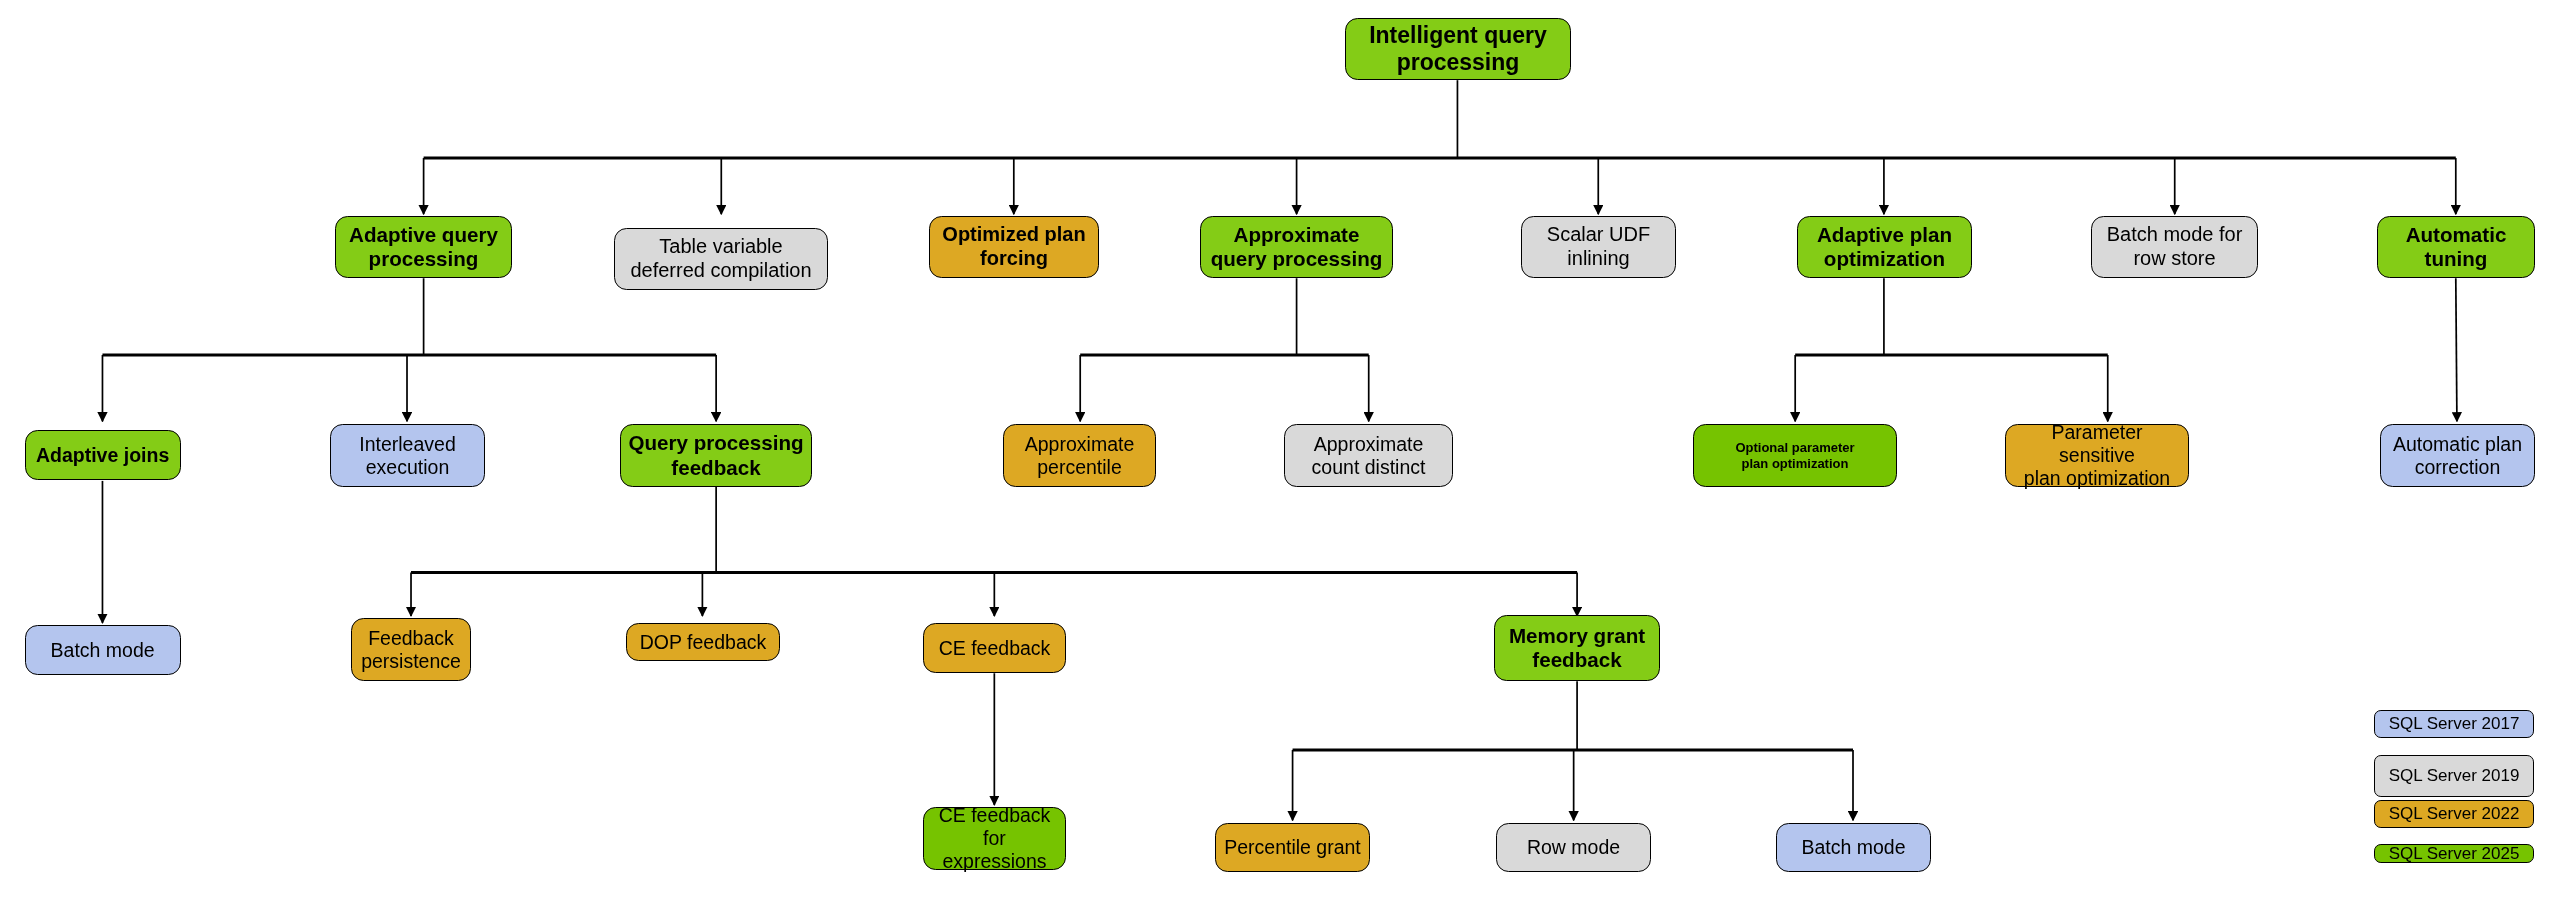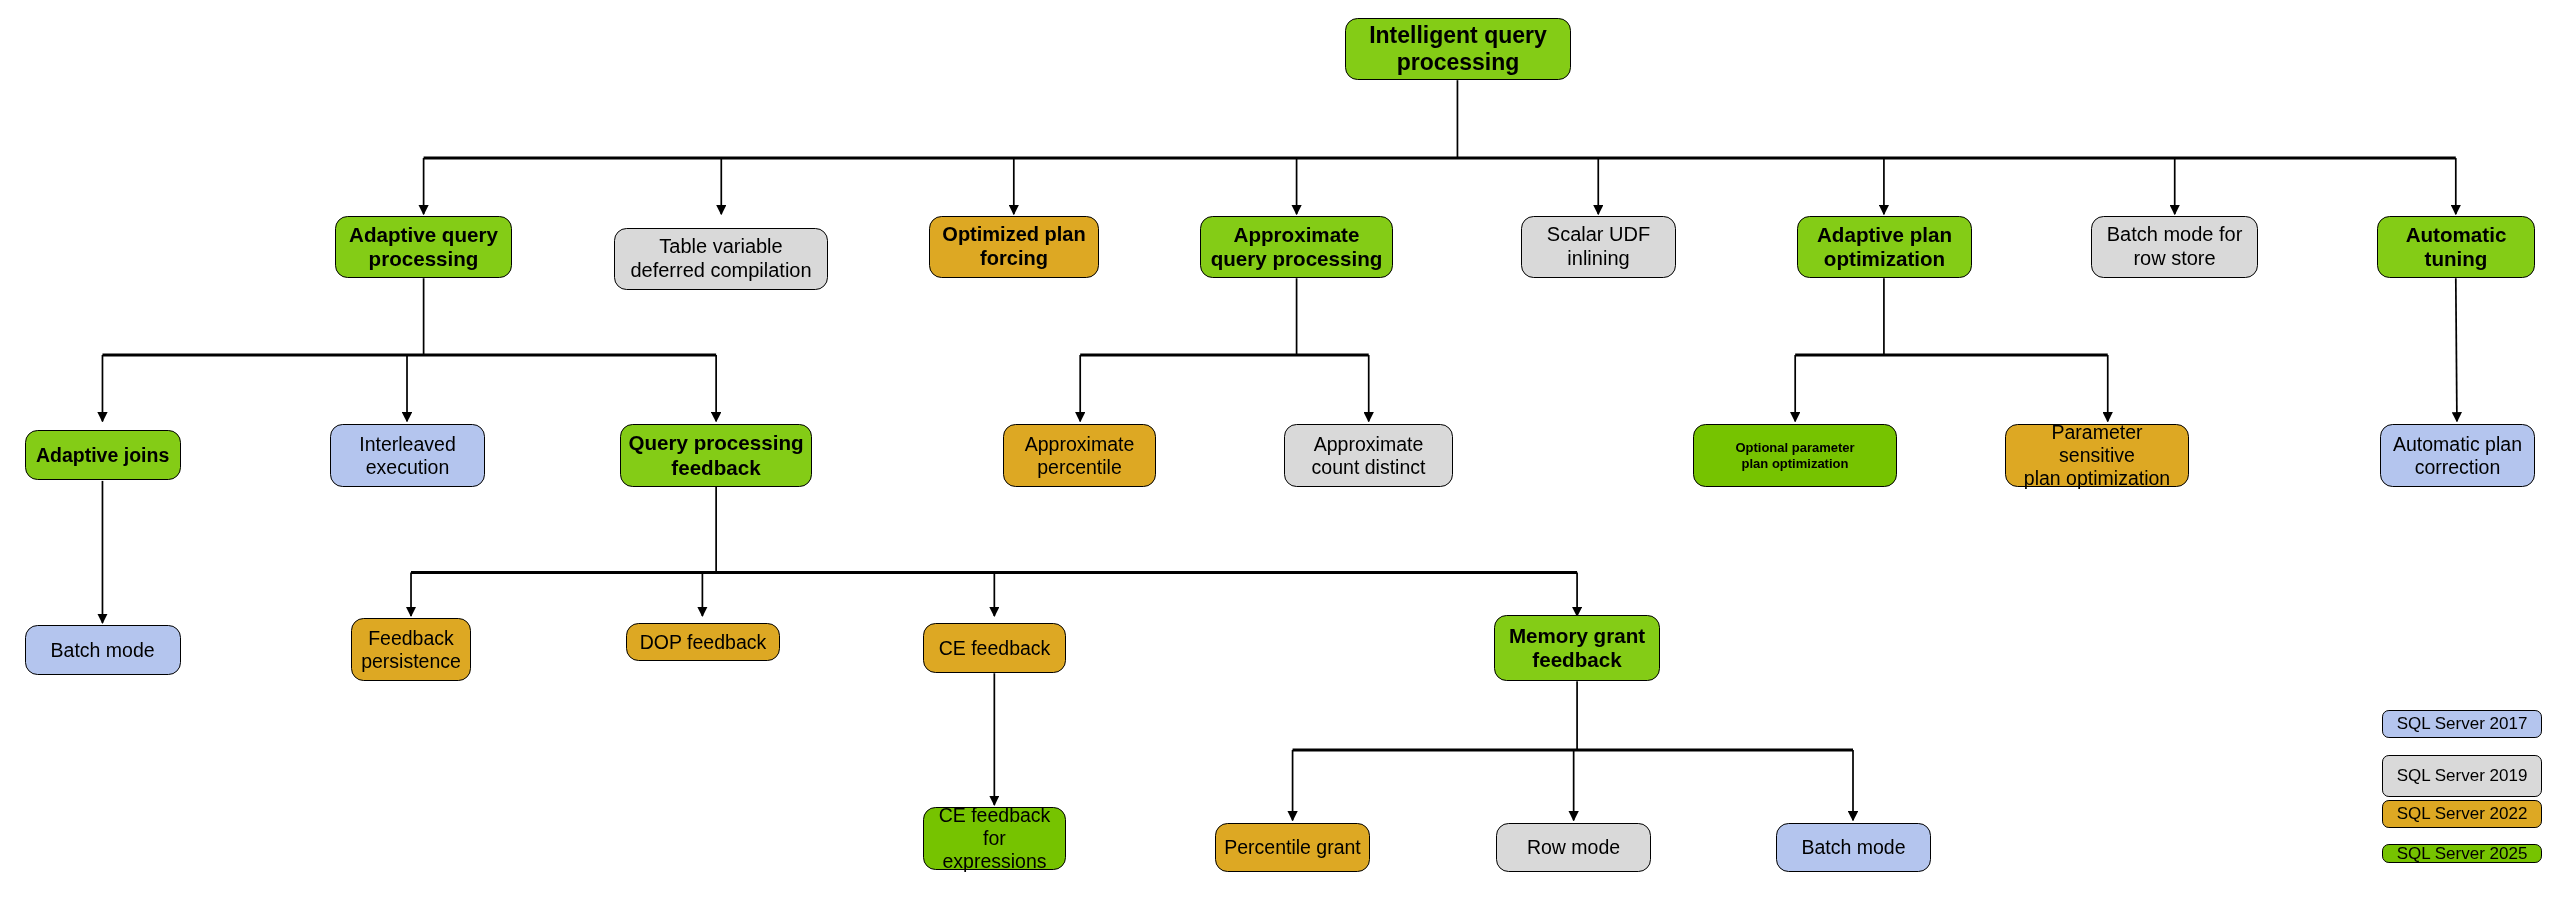--- a/index.html
+++ b/index.html
@@ -45,21 +45,20 @@
   .legend-item {
     position: absolute;
     box-sizing: border-box;
     border: 1.1px solid #000000;
     border-radius: 6.9px;
     display: flex;
     align-items: center;
     justify-content: center;
     color: #000000;
     font-size: 17px;
-    margin-left: 8px;
   }
 </style>
 </head>
 <body>
 
 <div id="canvas">
 
   <svg id="edge-layer" viewBox="0 0 4500 1600" xmlns="http://www.w3.org/2000/svg">
     <defs>
       <marker id="arrowhead" viewBox="0 0 10 10" refX="9" refY="5" markerWidth="6" markerHeight="6" orient="auto-start-reverse">

